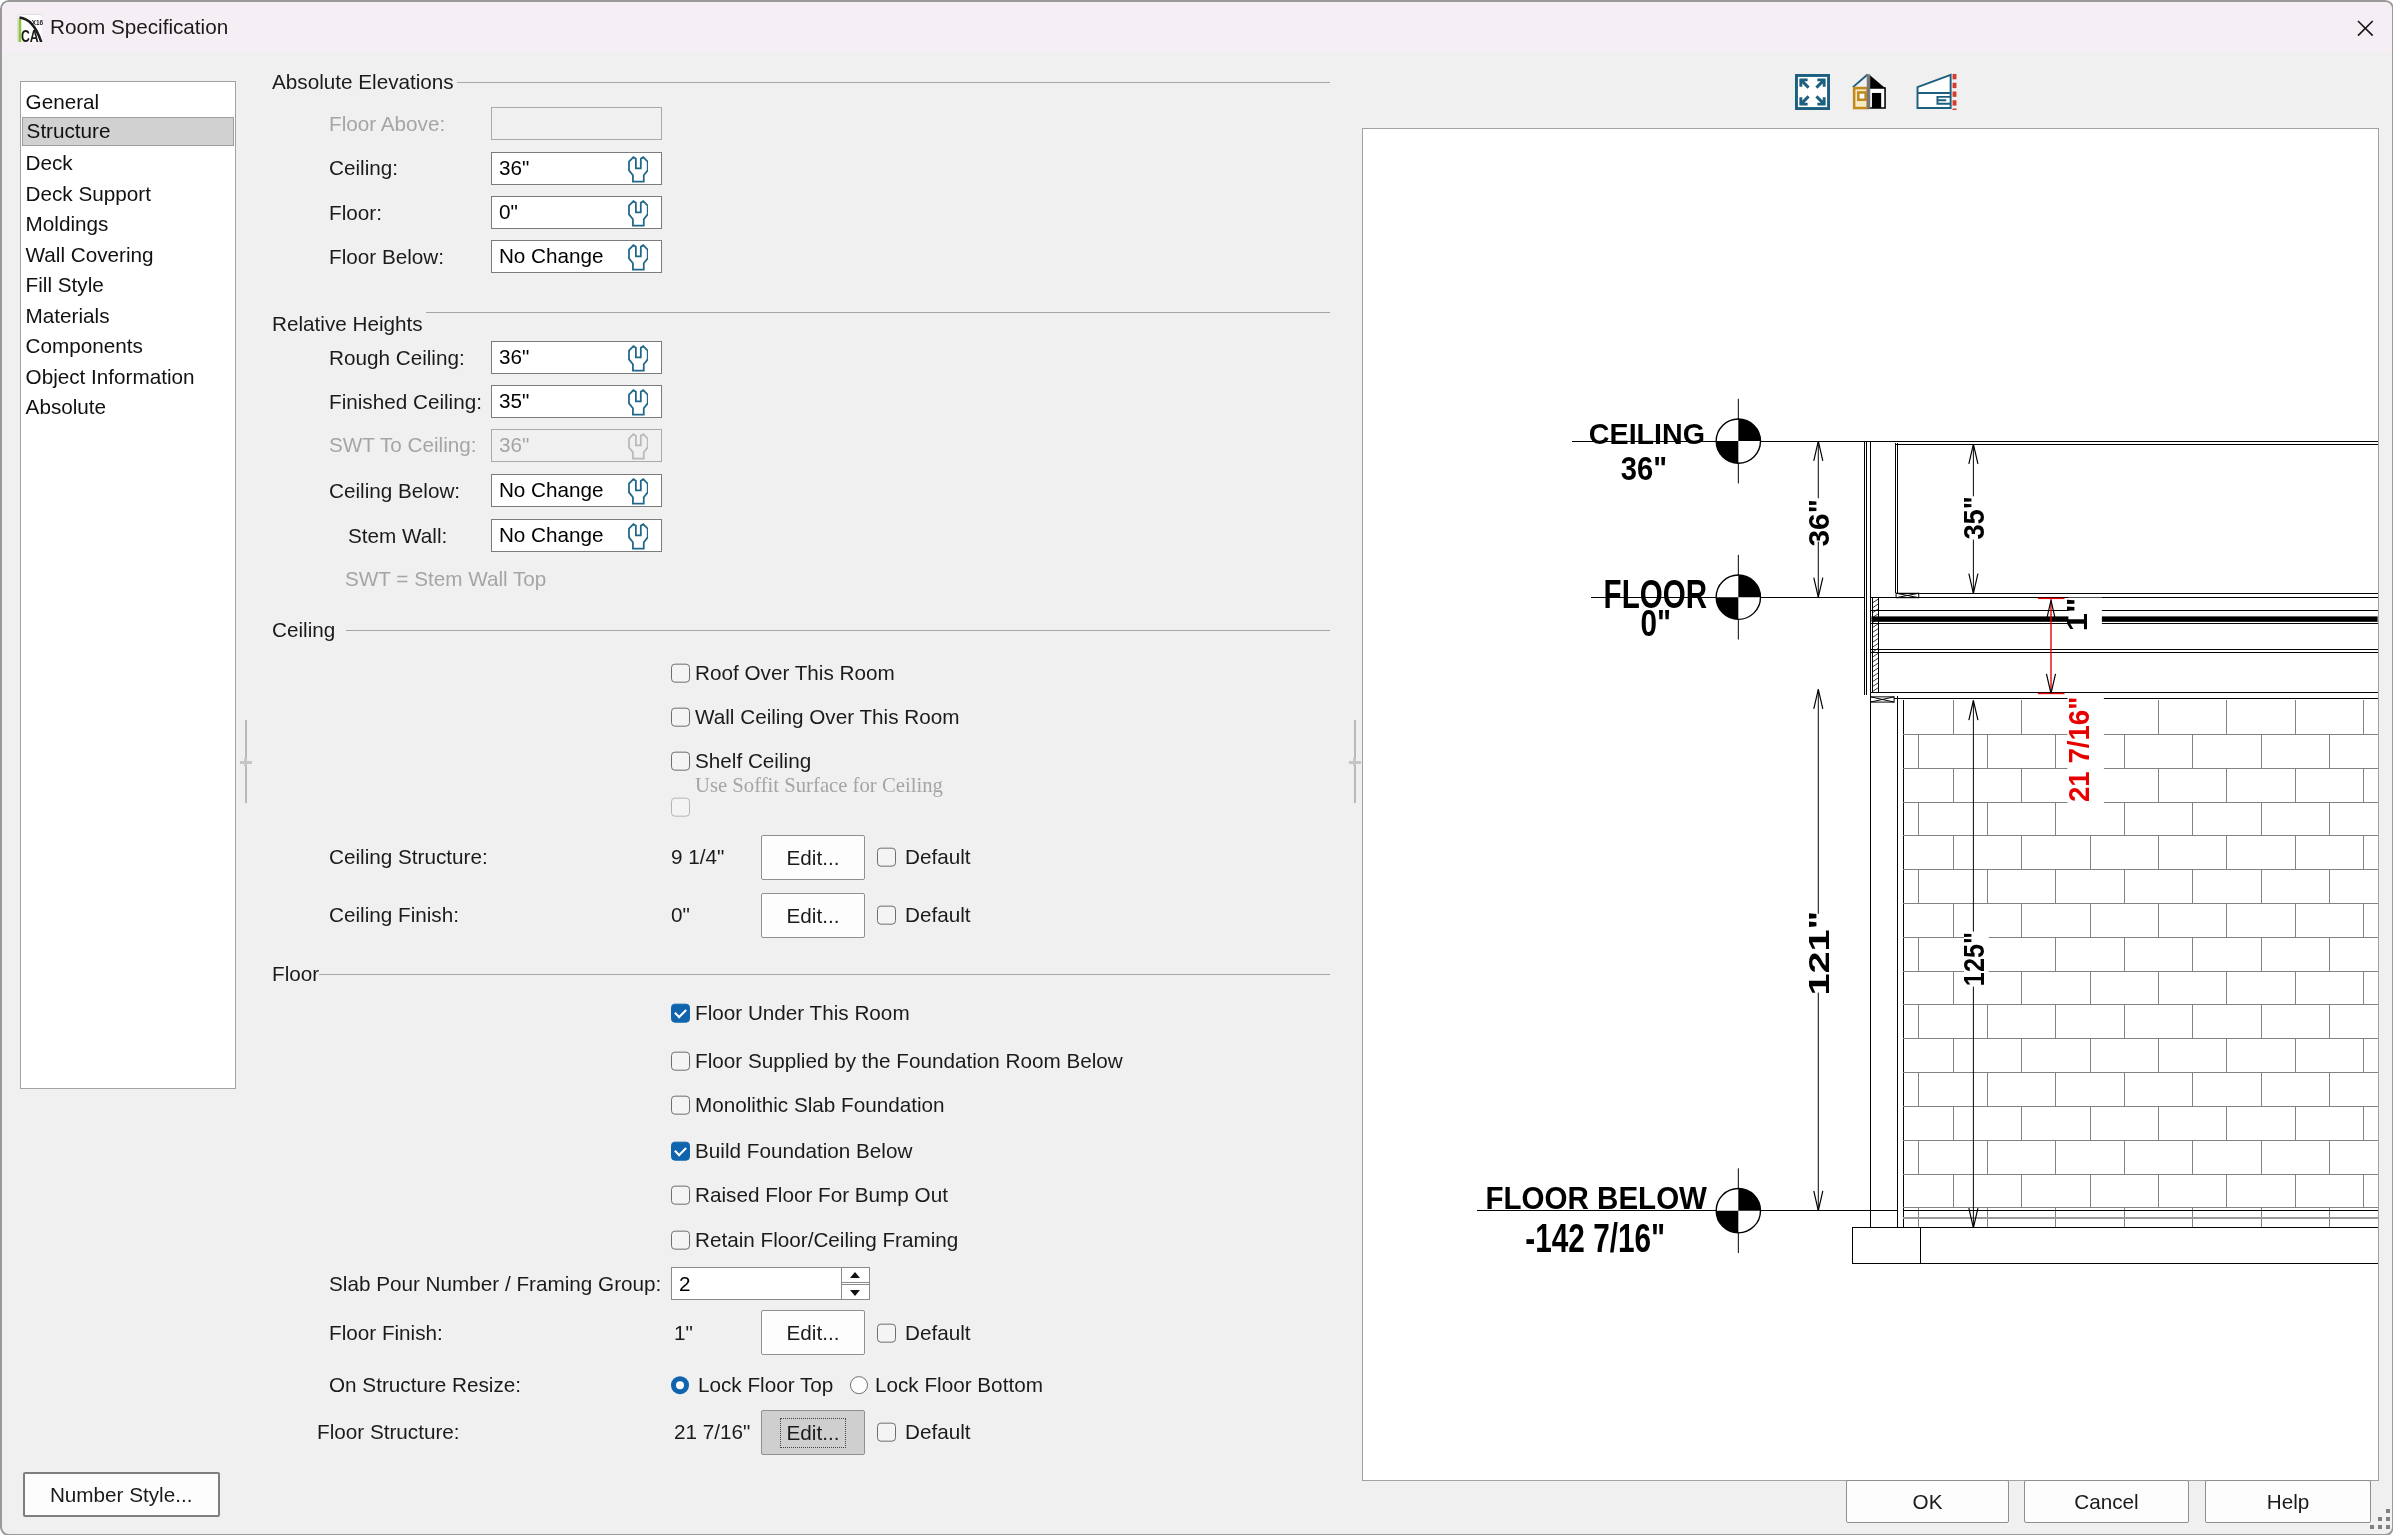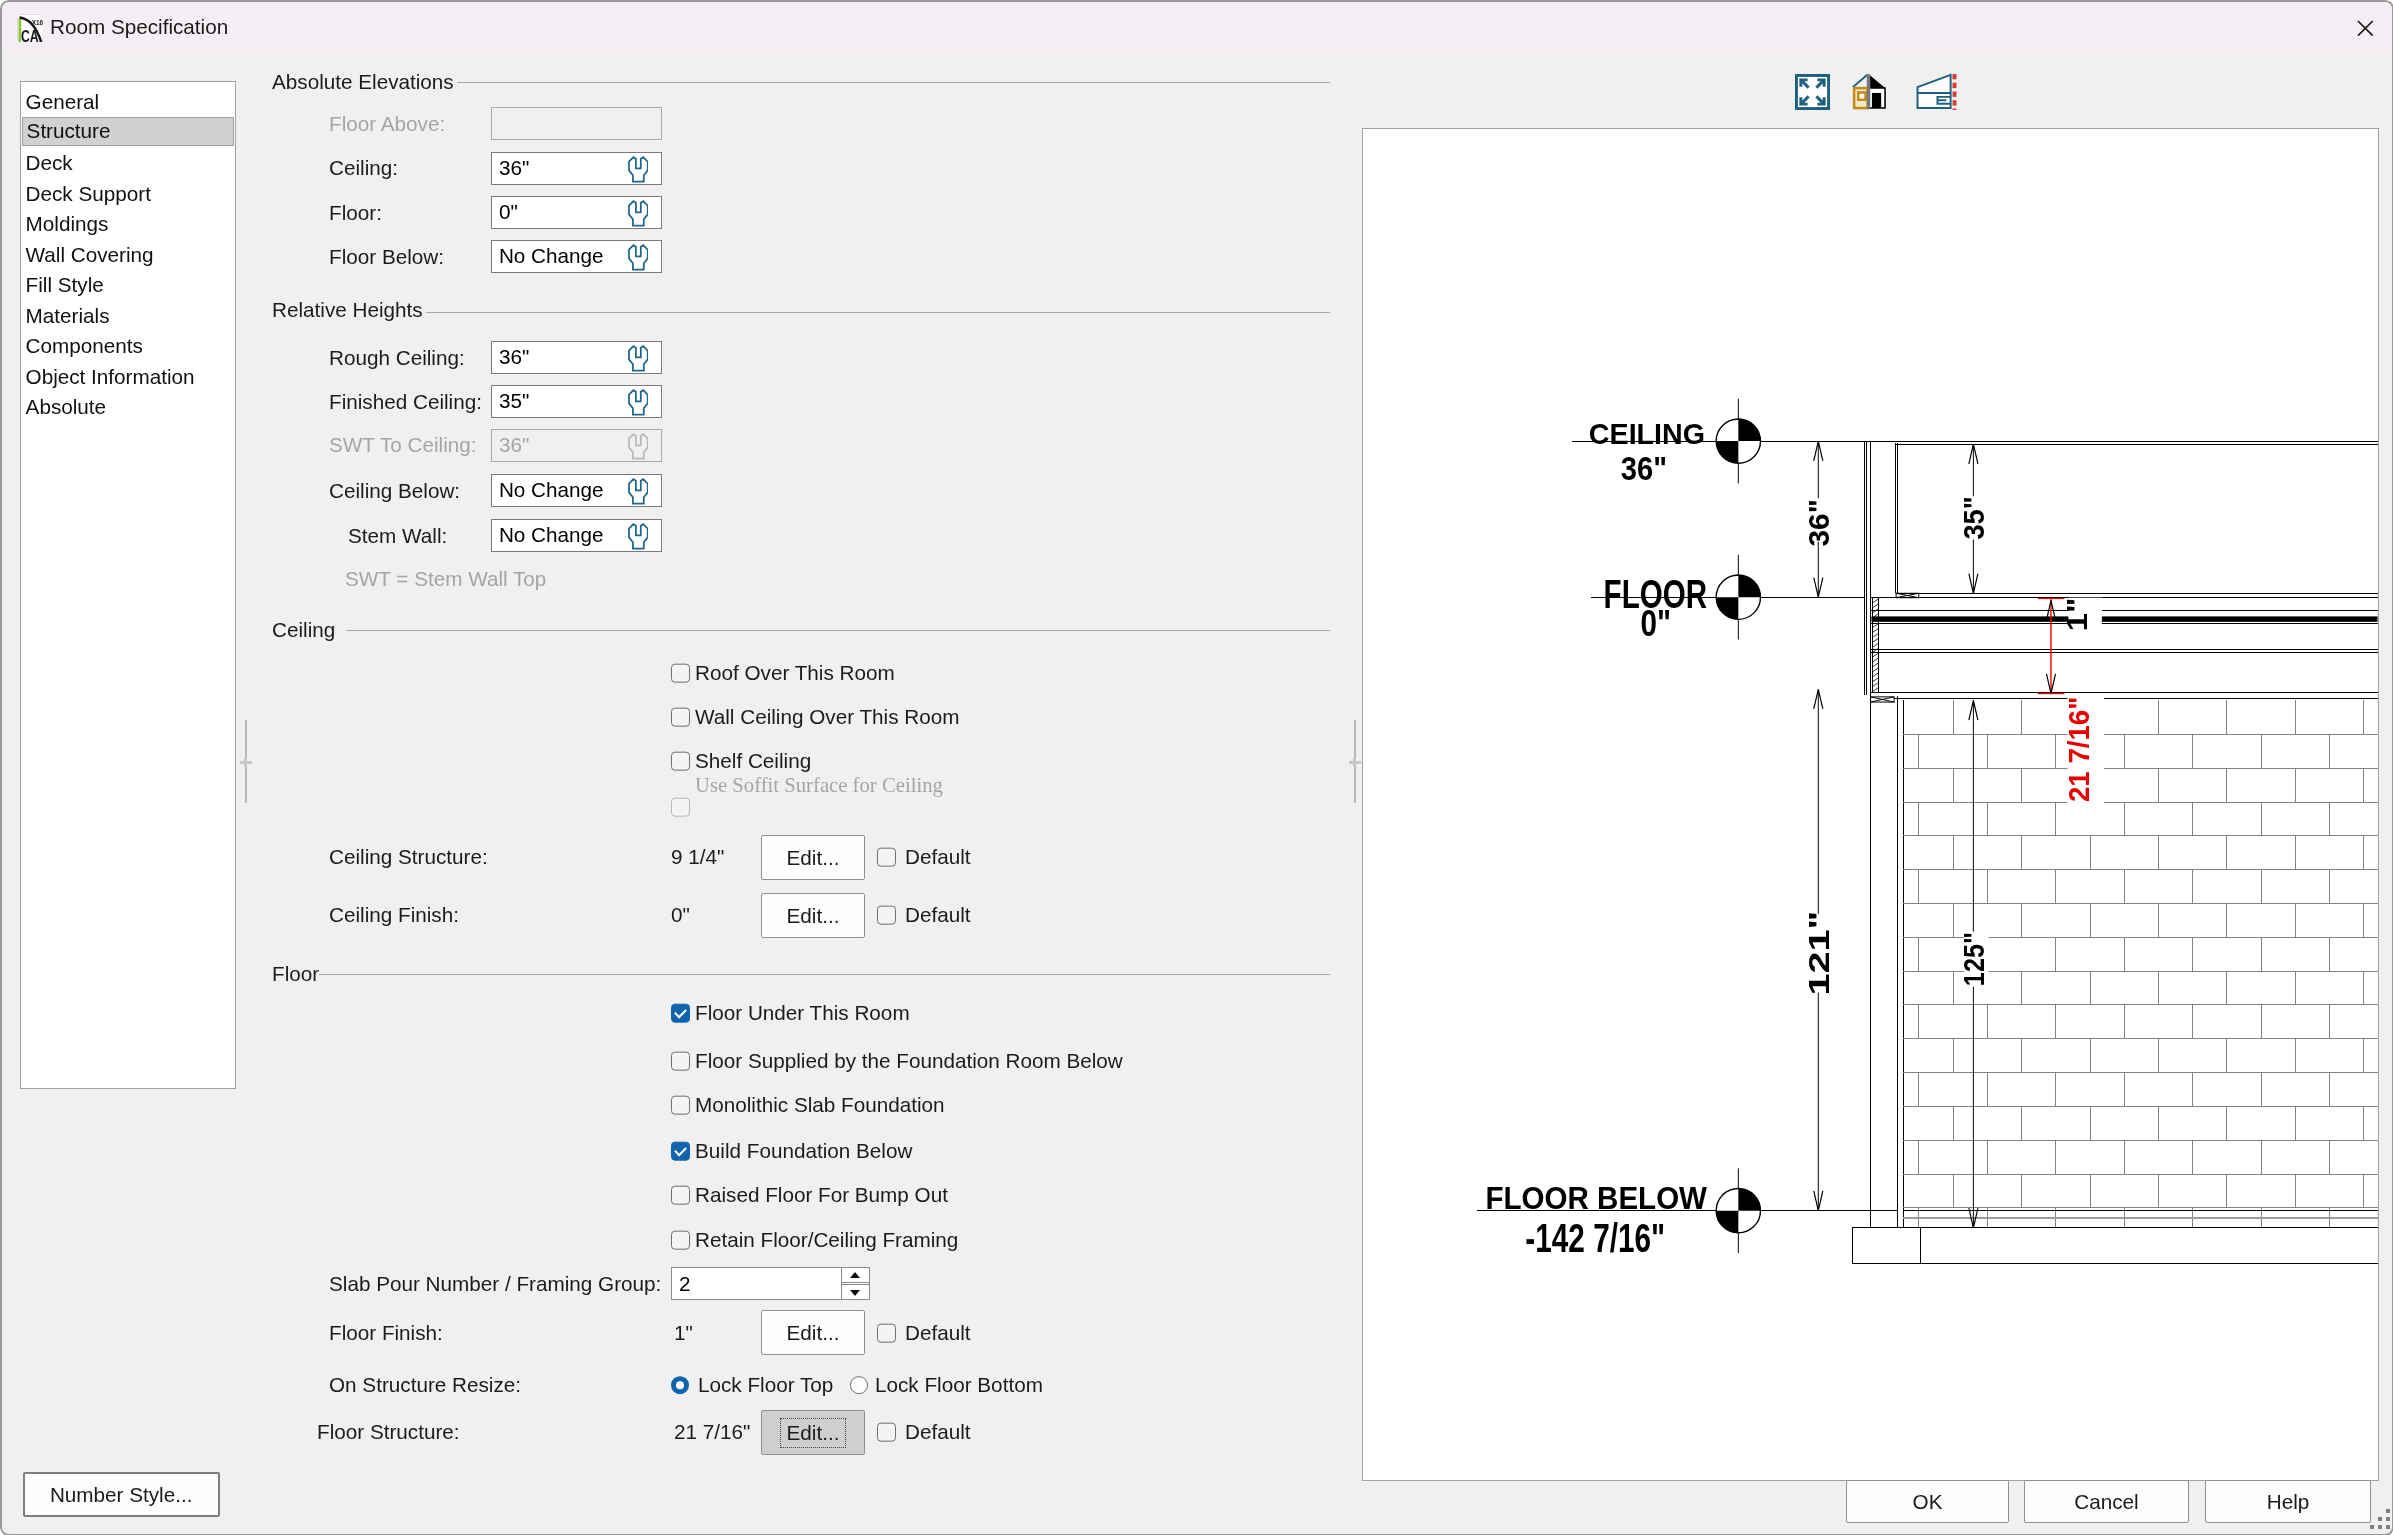--- a/index.html
+++ b/index.html
@@ -97,21 +97,21 @@
   <div class="lbl" style="left:327px; top:211px;">Floor:</div>
   <div class="inp" style="left:489px; top:194px;">0"<svg class="wr" width="20.7" height="26.6" viewBox="0 0 21 27">
         <path d="M5.5,1.2 L1,5.8 L1,14.6 L5,19.6 L5,26 L16,26 L16,19.6 L20,14.6 L20,5.8 L15.5,1.2 L13,2.8 L13,12.5 L8,12.5 L8,2.8 Z" fill="#fff" stroke="#20678a" stroke-width="1.8"></path>
       </svg></div>
 
   <div class="lbl" style="left:327px; top:255px;">Floor Below:</div>
   <div class="inp" style="left:489px; top:238px;">No Change<svg class="wr" width="20.7" height="26.6" viewBox="0 0 21 27">
         <path d="M5.5,1.2 L1,5.8 L1,14.6 L5,19.6 L5,26 L16,26 L16,19.6 L20,14.6 L20,5.8 L15.5,1.2 L13,2.8 L13,12.5 L8,12.5 L8,2.8 Z" fill="#fff" stroke="#20678a" stroke-width="1.8"></path>
       </svg></div>
 
-  <div class="sect" style="left:270px; top:308px;">Relative Heights</div>
+  <div class="sect" style="left:270px; top:322px;">Relative Heights</div>
   <div class="sep" style="left:424px; top:310px; width:904px;"></div>
 
   <div class="lbl" style="left:327px; top:356px;">Rough Ceiling:</div>
   <div class="inp" style="left:489px; top:339px;">36"<svg class="wr" width="20.7" height="26.6" viewBox="0 0 21 27">
         <path d="M5.5,1.2 L1,5.8 L1,14.6 L5,19.6 L5,26 L16,26 L16,19.6 L20,14.6 L20,5.8 L15.5,1.2 L13,2.8 L13,12.5 L8,12.5 L8,2.8 Z" fill="#fff" stroke="#20678a" stroke-width="1.8"></path>
       </svg></div>
 
   <div class="lbl" style="left:327px; top:400px;">Finished Ceiling:</div>
   <div class="inp" style="left:489px; top:383px;">35"<svg class="wr" width="20.7" height="26.6" viewBox="0 0 21 27">
         <path d="M5.5,1.2 L1,5.8 L1,14.6 L5,19.6 L5,26 L16,26 L16,19.6 L20,14.6 L20,5.8 L15.5,1.2 L13,2.8 L13,12.5 L8,12.5 L8,2.8 Z" fill="#fff" stroke="#20678a" stroke-width="1.8"></path>

